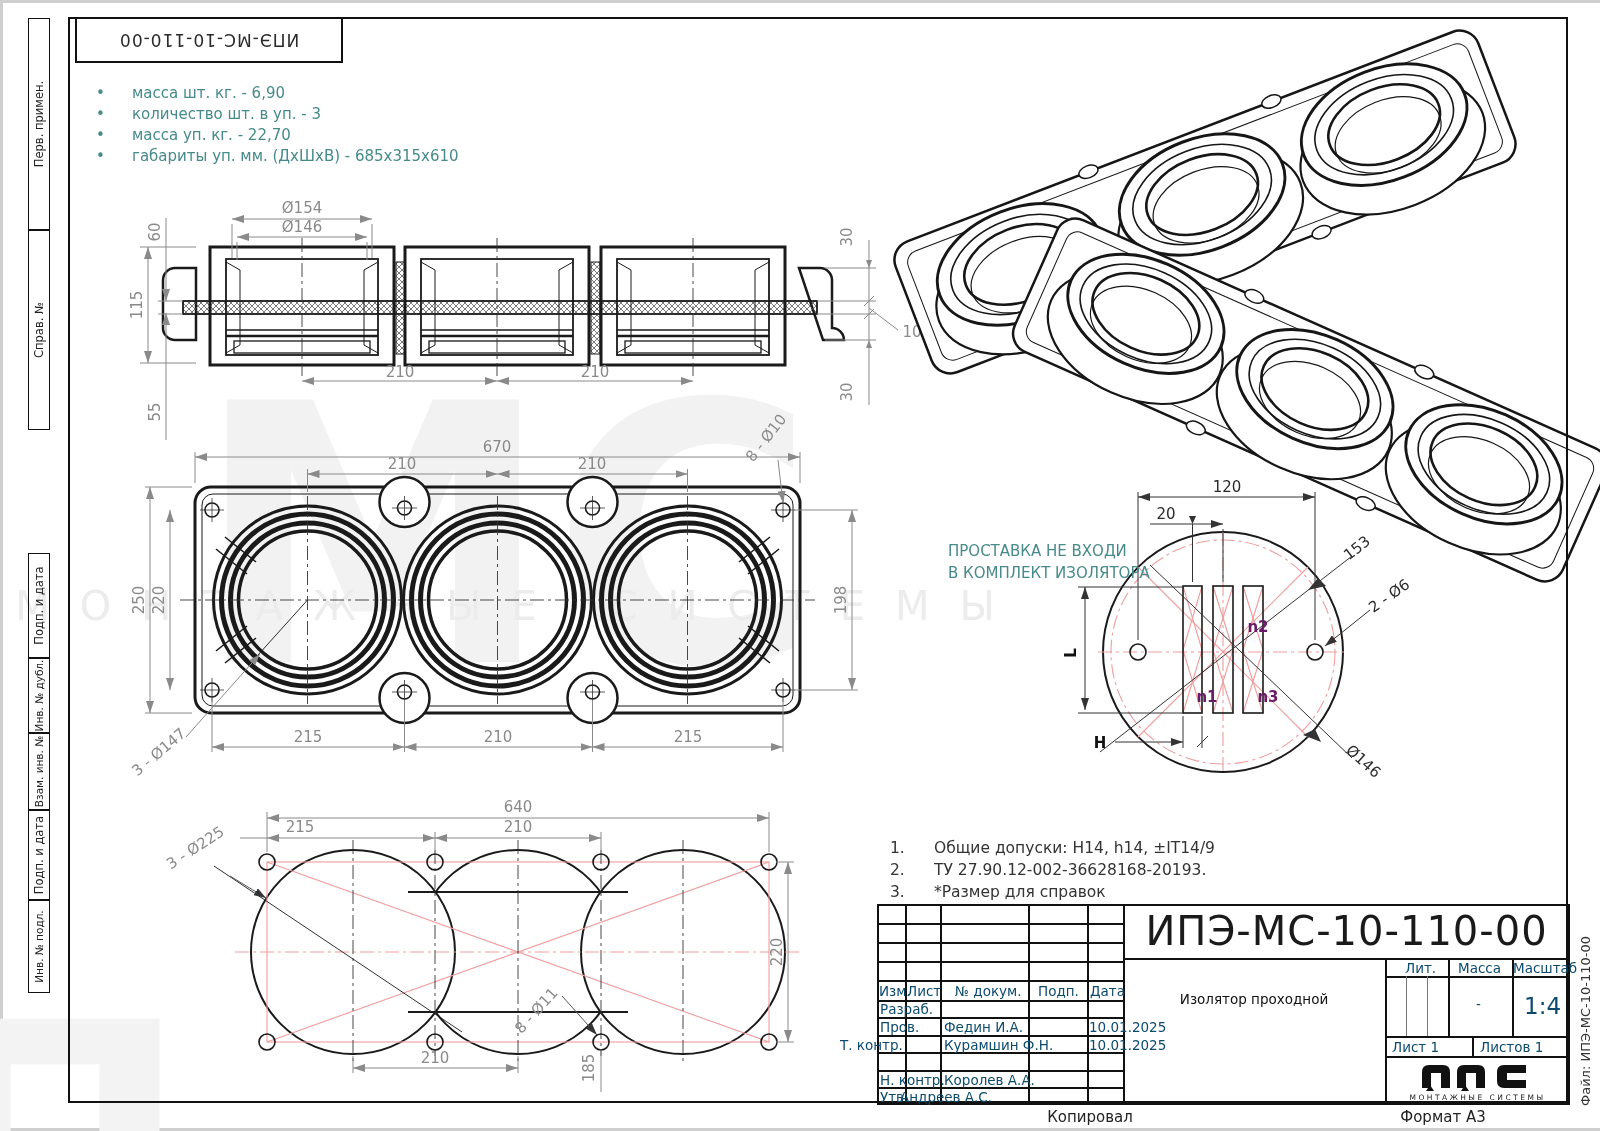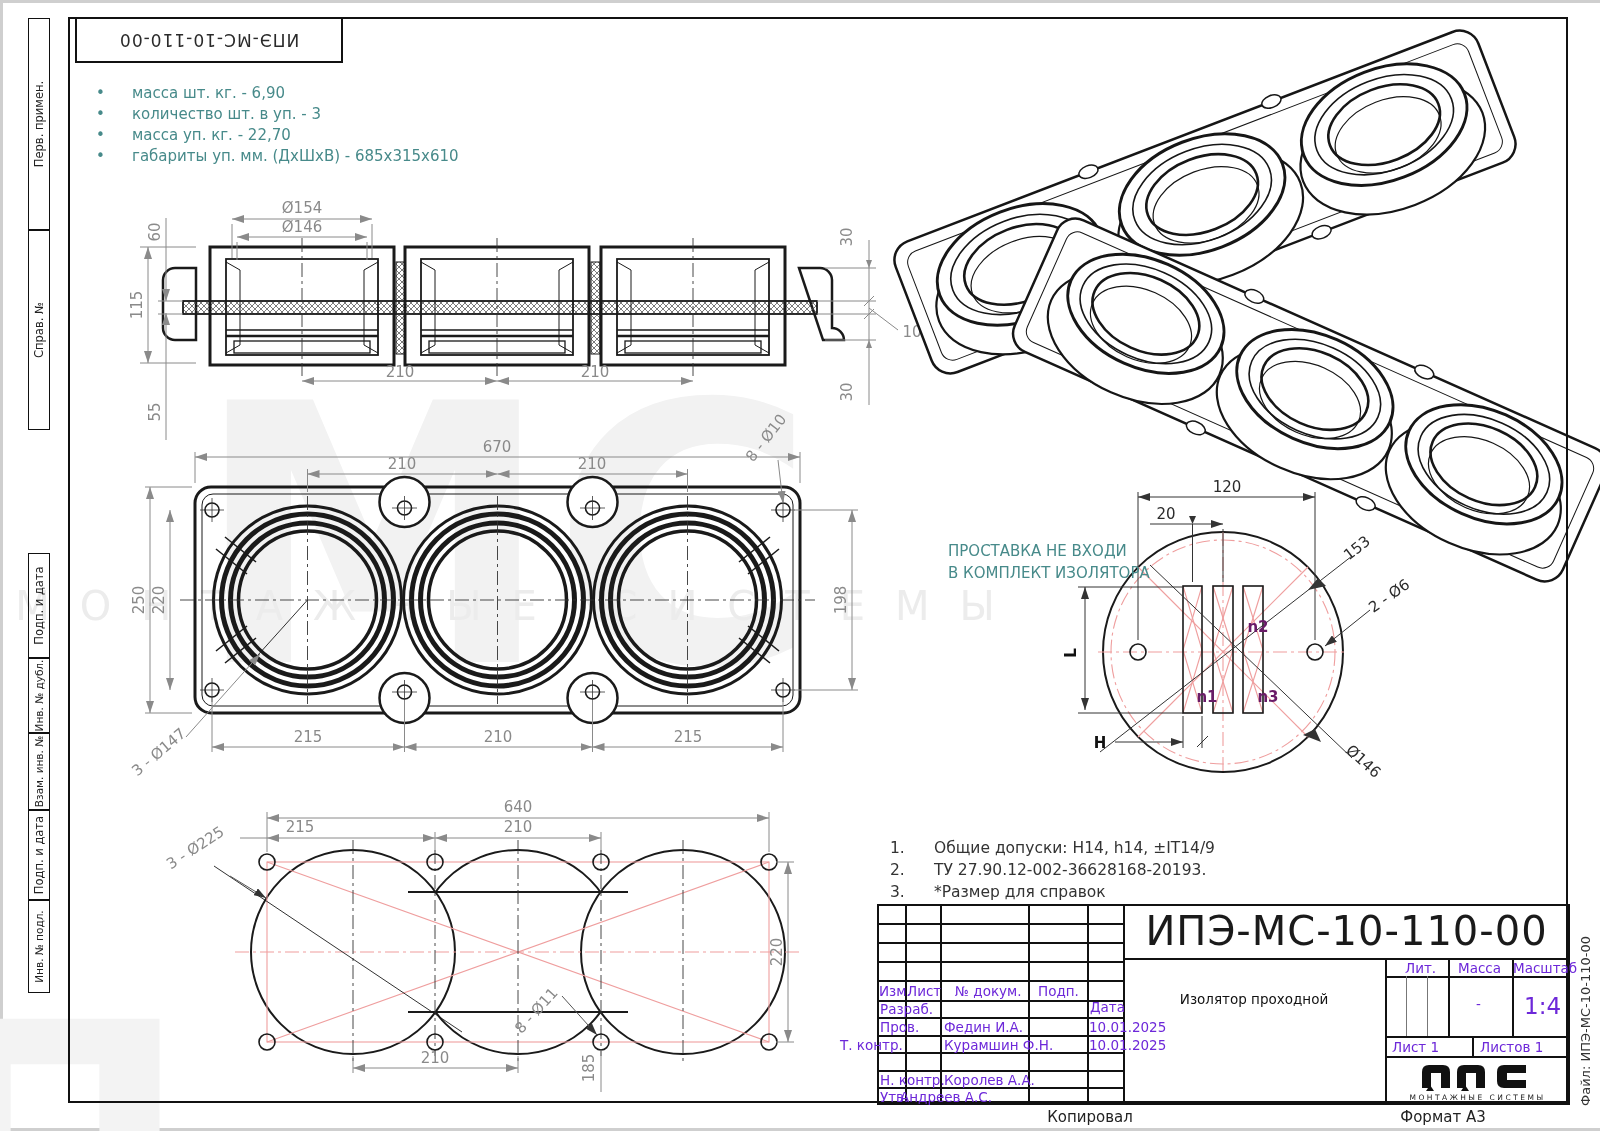--- a/index.html
+++ b/index.html
@@ -18,21 +18,21 @@
              transform-origin:0 0;font-size:13px;color:#333;text-align:left;line-height:20px;}
   .bullets{position:absolute;left:96px;top:84px;width:420px;color:#478a8a;font-size:15px;}
   .bullets .row{display:flex;margin-bottom:3px;}
   .bullets .dot{width:36px;}
   .notes{position:absolute;left:890px;top:839px;width:460px;font-size:15.5px;color:#333;}
   .notes .row{display:flex;margin-bottom:4px;}
   .notes .num{width:44px;}
   .tealnote{position:absolute;left:948px;top:540px;width:260px;color:#478a8a;font-size:15px;line-height:22px;}
   
   .tb-line{position:absolute;background:#111;}
-  .tb-text{position:absolute;font-size:13.5px;color:#6d28d9;white-space:nowrap;}
+  .tb-text{position:absolute;font-size:13.5px;color:#0c4a6e;white-space:nowrap;}
   .docnum{position:absolute;left:1125px;top:906px;width:443px;height:50px;display:flex;align-items:center;
           justify-content:center;font-size:40px;color:#1a1a1a;letter-spacing:1px;}
   .desc{position:absolute;left:1125px;top:990px;width:258px;text-align:center;font-size:13.5px;color:#111;line-height:19px;}
   .scale{font-size:23px;}
   .logocap{position:absolute;font-size:7.5px;letter-spacing:2.5px;color:#222;text-align:center;}
   .botlabel{position:absolute;top:1108px;font-size:15px;color:#222;}
   svg text{font-family:"DejaVu Sans",sans-serif;text-anchor:middle;}
   .d{stroke:#8a8a8a;stroke-width:1;fill:none;}
   .dt{fill:#8a8a8a;font-size:15px;}
   .kt{fill:#2b2b2b;font-size:15px;}
@@ -505,21 +505,21 @@
   <div class="tb-line" style="left:877px;top:1017px;width:246px;height:1.5px;"></div>
   <div class="tb-line" style="left:877px;top:1035px;width:246px;height:1.5px;"></div>
   <div class="tb-line" style="left:877px;top:1052px;width:246px;height:1.5px;"></div>
   <div class="tb-line" style="left:877px;top:1070px;width:246px;height:1.5px;"></div>
   <div class="tb-line" style="left:877px;top:1087px;width:246px;height:1.5px;"></div>
 
   <div class="tb-text" style="left:879px;top:983px;">Изм.</div>
   <div class="tb-text" style="left:907px;top:983px;">Лист</div>
   <div class="tb-text" style="left:955px;top:983px;">№ докум.</div>
   <div class="tb-text" style="left:1038px;top:983px;">Подп.</div>
-  <div class="tb-text" style="left:1090px;top:983px;margin-top:16px;">Дата</div>
+  <div class="tb-text" style="left:1090px;top:983px;">Дата</div>
 
   <div class="tb-text" style="left:880px;top:1001px;">Разраб.</div>
   <div class="tb-text" style="left:880px;top:1019px;">Пров.</div>
   <div class="tb-text" style="left:944px;top:1019px;">Федин И.А.</div>
   <div class="tb-text" style="left:1089px;top:1019px;">10.01.2025</div>
   <div class="tb-text" style="left:840px;top:1037px;text-align:right;">Т. контр.</div>
   <div class="tb-text" style="left:944px;top:1037px;">Курамшин Ф.Н.</div>
   <div class="tb-text" style="left:1089px;top:1037px;">10.01.2025</div>
   <div class="tb-text" style="left:880px;top:1072px;">Н. контр.</div>
   <div class="tb-text" style="left:944px;top:1072px;">Королев А.А.</div>

